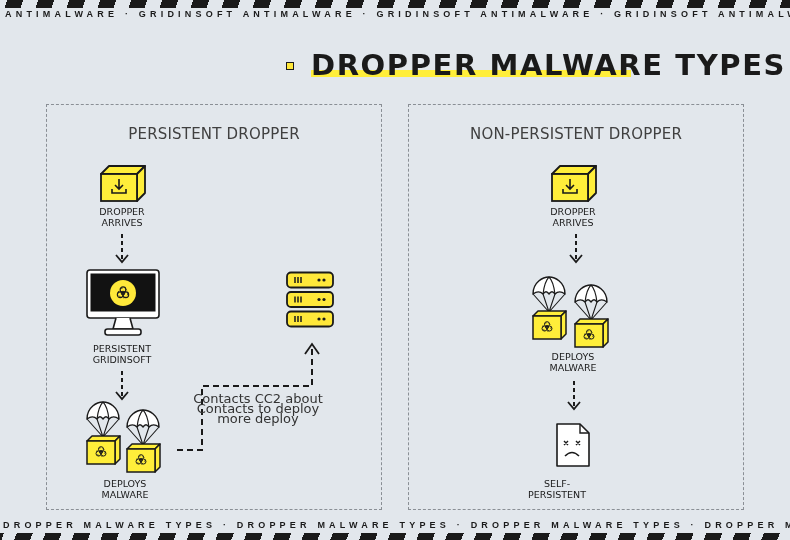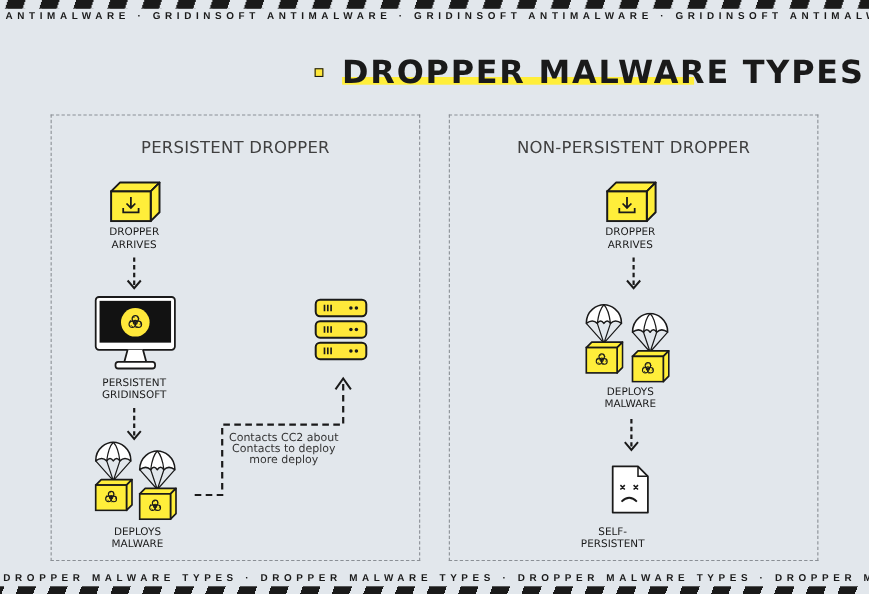--- a/index.html
+++ b/index.html
@@ -59,21 +59,21 @@
     }
 
     .label {
       position: absolute; text-align: center; font-family: "DejaVu Sans", sans-serif;
       font-size: 9.5px; font-weight: normal; line-height: 11px; color: #1a1a1a;
       transform: translateX(-50%); white-space: nowrap;
     }
     .icon { position: absolute; }
     .note {
       position: absolute; text-align: center; font-family: "DejaVu Sans", sans-serif;
-      font-size: 10px; line-height: 10px; color: #333; white-space: nowrap;
+      font-size: 13px; line-height: 10px; color: #333; white-space: nowrap;
       transform: translateX(-50%);
     }
     svg { display: block; overflow: visible; }
   </style>
 </head>
 <body>
 
 <div class="stripes-top"></div>
 <div class="ticker ticker-top">ANTIMALWARE · GRIDINSOFT ANTIMALWARE · GRIDINSOFT ANTIMALWARE · GRIDINSOFT ANTIMALWARE · GRIDINSOFT ANTIMALW</div>
 

